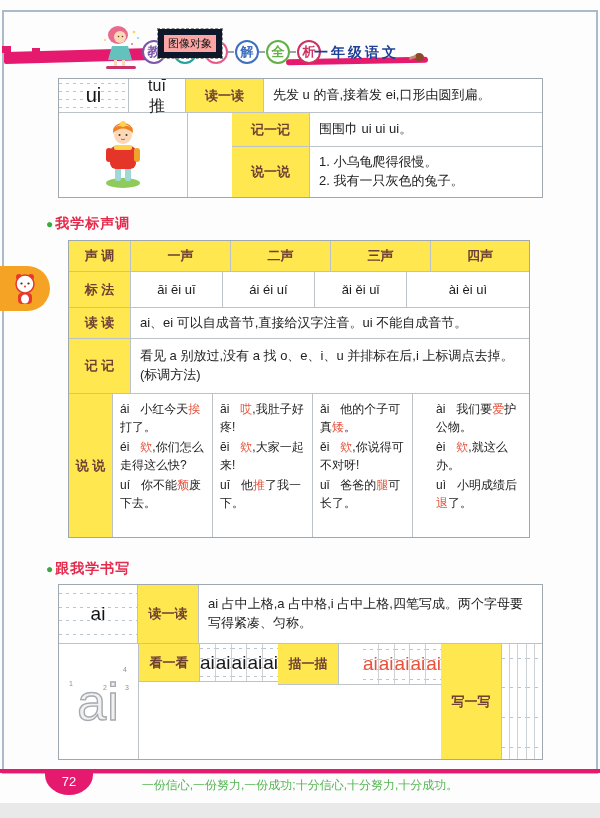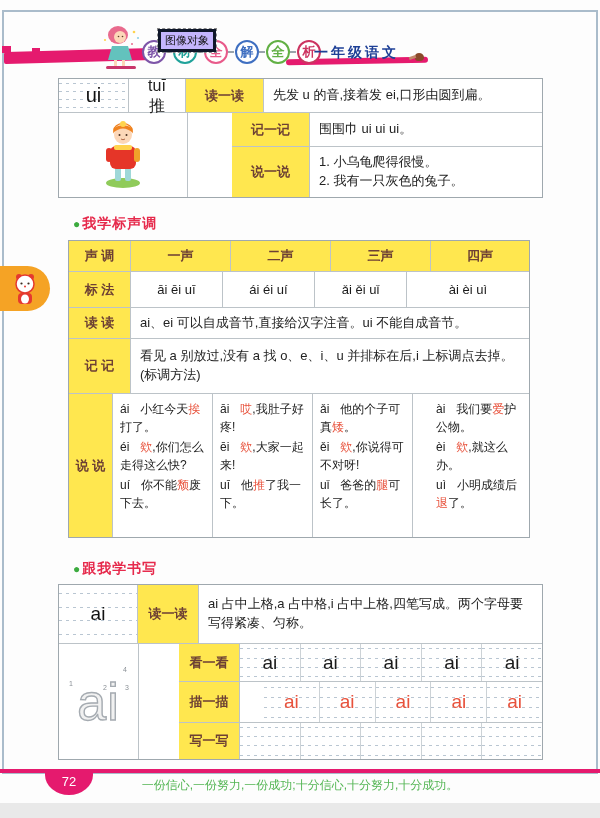--- a/index.html
+++ b/index.html
@@ -17,21 +17,21 @@
   .rb1{left:2px;top:46px;width:9px;height:7px;}
   .rb2{left:16px;top:52px;width:10px;height:6px;}
   .rb3{left:32px;top:48px;width:8px;height:6px;}
   .fairy{position:absolute;left:98px;top:22px;width:46px;height:50px;z-index:3;}
   .logo{position:absolute;left:142px;top:40px;display:flex;align-items:center;z-index:2;}
   .logo-circle{width:20px;height:20px;border:2px solid;border-radius:50%;background:#fff;
     font-size:13px;font-weight:bold;display:flex;align-items:center;justify-content:center;
     margin-right:7px;position:relative;}
   .logo-circle::after{content:"";position:absolute;right:-8px;top:9px;width:6px;height:2px;background:#9aa4ac;}
   .logo-circle:last-child::after{display:none;}
-  .obj-label{position:absolute;left:158px;top:29px;background:#c4b5fd;border:3px solid #0f172a;
+  .obj-label{position:absolute;left:158px;top:29px;background:#fca5a5;border:6px solid #0f172a;
     outline:1px dashed #888;font-size:11px;padding:1px 4px;z-index:6;color:#111;text-align:center;}
   .subject{position:absolute;left:314px;top:44px;font-size:14px;font-weight:bold;
     color:#1d3f96;letter-spacing:3px;z-index:3;}
   .swoosh{position:absolute;left:286px;top:58px;width:142px;height:6px;background:#e51a6e;
     border-radius:3px;transform:rotate(-1deg);}
   .swoosh-blob{position:absolute;left:415px;top:53px;width:9px;height:8px;background:#8a4a2a;
     border-radius:50% 60% 50% 40%;}
   .swoosh-blob::before{content:"";position:absolute;left:-6px;top:3px;width:7px;height:3px;
     background:#c2886a;transform:rotate(-20deg);}
   
@@ -58,21 +58,21 @@
   .t1 .bwrap{display:flex;height:84px;}
   .c-ui{width:70px;font-size:20px;color:#111;}
   .c-tui{width:57px;font-size:16px;line-height:1.25;flex-direction:column;color:#222;}
   .c-lab1{width:78px;}
   .c-cont1{flex:1;}
   .girl-cell{width:128px;border-right:1px solid #bcc3c8;display:flex;align-items:center;justify-content:center;}
   .t1 .rstack{flex:1;display:flex;flex-direction:column;padding-left:44px;}
   .t1 .r2{height:34px;}
   .t1 .r3{flex:1;}
   
-  .sec{position:absolute;left:73px;font-size:14px;font-weight:bold;}
+  .sec{position:absolute;left:46px;font-size:14px;font-weight:bold;}
   .sec .bullet{color:#3cab3f;font-size:12px;margin-right:2px;}
   .sec .sec-text{color:#e62a4c;letter-spacing:1px;}
   .sec1{top:215px;}
   .sec2{top:560px;}
   
   .t2{left:68px;top:240px;width:462px;}
   .t2 .lab{width:62px;}
   .t2 .hc{width:100px;font-size:13px;}
   .t2 .hc.last,.tone-cell.last{flex:1;}
   .t2 .hr{height:31px;}
@@ -97,21 +97,21 @@
   .c-cont3{flex:1;}
   .t3 .bwrap{display:flex;height:115px;}
   .bigai-cell{width:79px;border-right:1px solid #bcc3c8;display:flex;align-items:center;
     justify-content:center;position:relative;}
   .big-ai{font-size:52px;color:#f1f1f1;-webkit-text-stroke:1.4px #a5abb1;letter-spacing:1px;}
   .sn{position:absolute;font-size:7px;color:#8a9096;}
   .sn1{left:10px;top:36px;}
   .sn2{left:44px;top:40px;}
   .sn3{left:66px;top:40px;}
   .sn4{left:64px;top:22px;}
-  .t3 .rstack{flex:1;display:flex;flex-direction:column;margin-left:40px;}
+  .t3 .rstack{flex:1;display:flex;flex-direction:row;}
   .prow{display:flex;box-sizing:border-box;}
   .prow-0{height:38px;}
   .prow-1{height:41px;gap:24px;}
   .prow-2{flex:1;}
   .pcells{flex:1;display:flex;}
   .pcell{flex:1;border-right:1px solid #ccd2d6;display:flex;align-items:center;
     justify-content:center;font-size:19px;box-sizing:border-box;}
   .pcell:last-child{border-right:none;}
   .ltr-black{color:#1a1a1a;}
   .ltr-red{color:#e8523c;}

